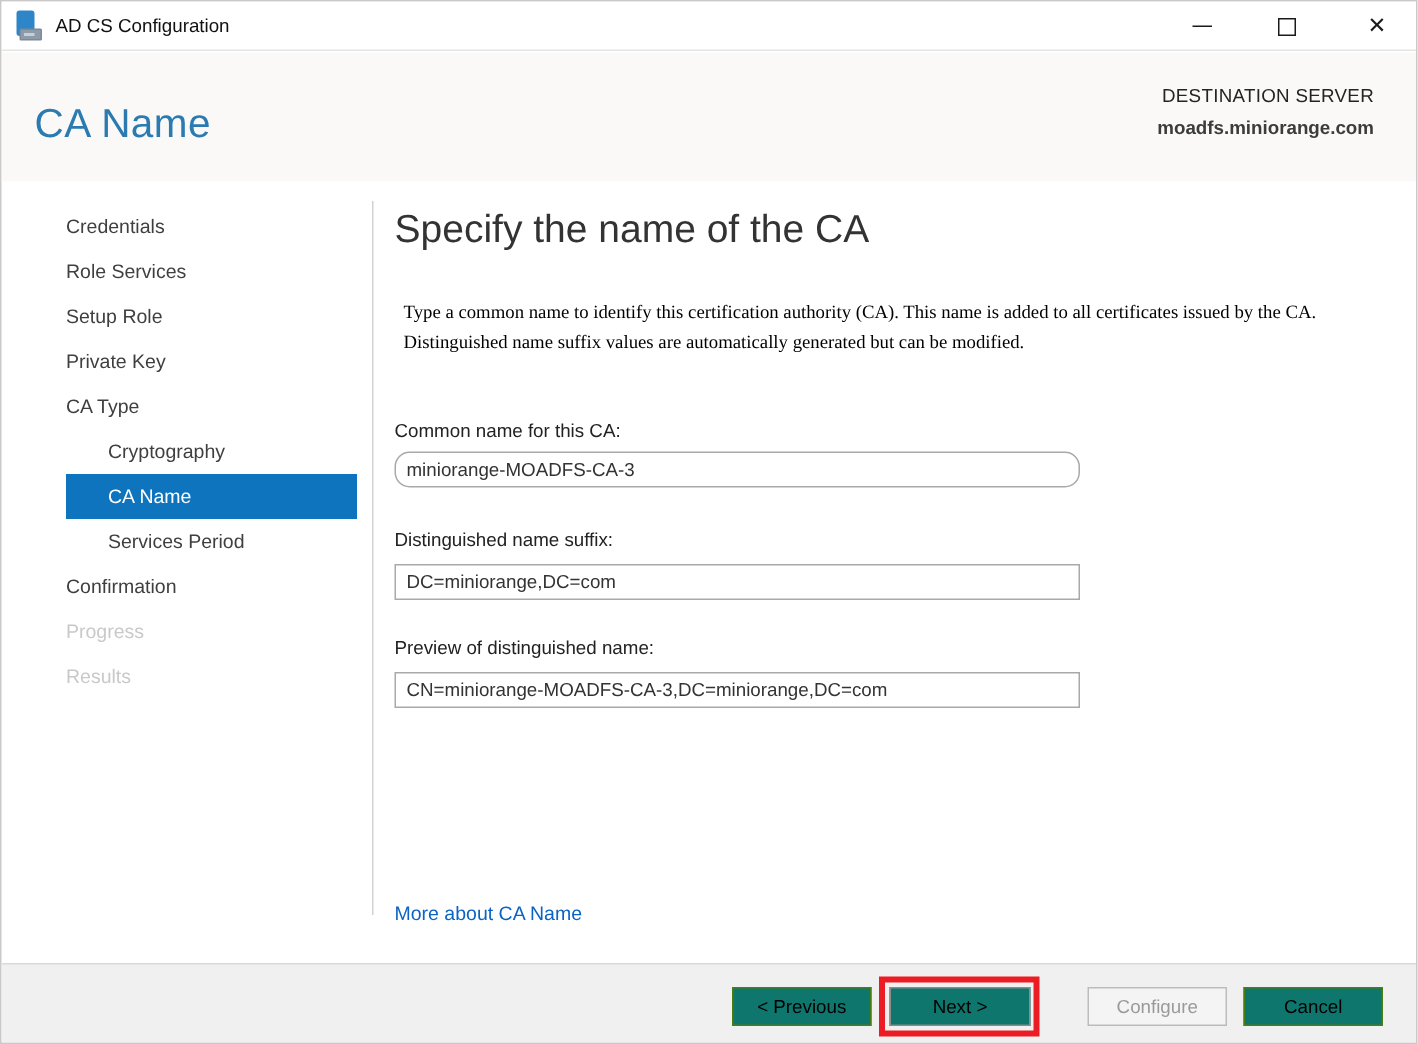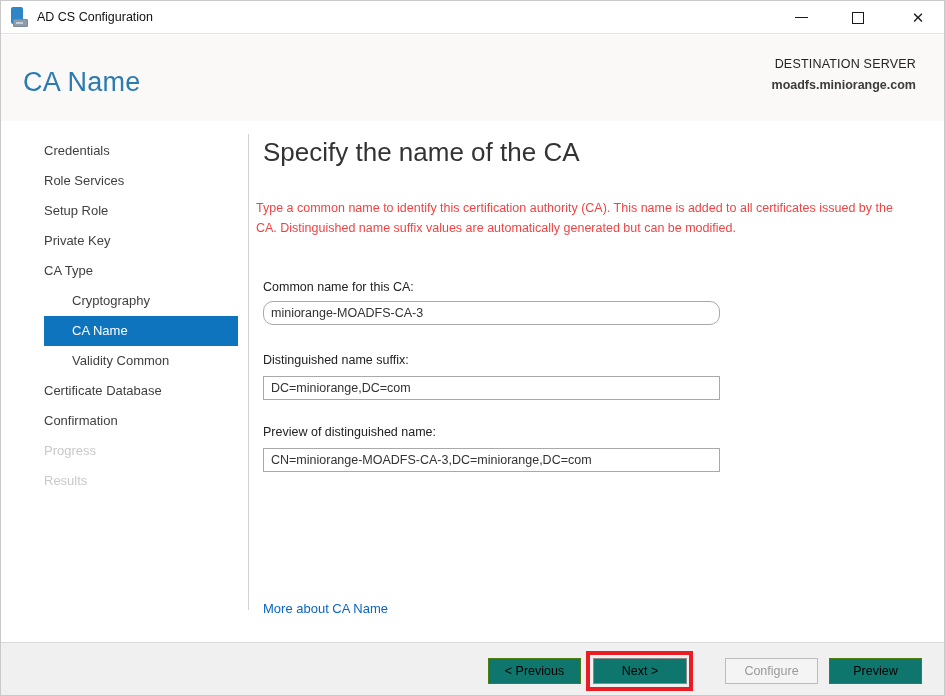--- a/index.html
+++ b/index.html
@@ -31,21 +31,21 @@
   .dest-server { margin-top:7px; font-size:12.5px; font-weight:700; color:#3c3c3c; }
   
   .sidebar { position:absolute; left:0; top:135px; width:247px; }
   .divider { position:absolute; left:247px; top:133px; width:1px; height:476px; background:#d2d2d2; }
   .nav-item { height:30px; line-height:30px; padding-left:43px; font-size:13px; color:#3f3f3f; cursor:default; white-space:nowrap; }
   .nav-item.indent { padding-left:71px; }
   .nav-item.disabled { color:#c9c9c9; }
   .nav-item.selected { margin-left:43px; width:194px; padding-left:28px; background:#0e74bd; color:#ffffff; }
   
   .main-heading { position:absolute; left:262px; top:136px; font-size:26px; font-weight:300; color:#333333; }
-  .description { position:absolute; left:255px; top:197px; width:655px; font-size:12.5px; line-height:20px; color:#ef4444; }
+  .description { position:absolute; left:268px; top:197px; width:655px; font-size:12.5px; line-height:20px; color:#000000;font-family:Liberation Serif, serif; }
   .field-label { position:absolute; left:262px; font-size:12.5px; color:#222; }
   .field-input { position:absolute; left:262px; width:457px; height:24px; border:1px solid #a9a9a9; background:#fff; font-family:"Liberation Sans", sans-serif; font-size:12.5px; color:#333; padding:0 7px; }
   .lbl-common  { top:279px; }  .inp-common  { top:300px;border-radius:10px; }
   .lbl-suffix  { top:352px; }  .inp-suffix  { top:375px; }
   .lbl-preview { top:424px; }  .inp-preview { top:447px; }
   .more-link { position:absolute; left:262px; top:600px; font-size:13px; color:#0b63c5; cursor:pointer; }
   
   .footer { position:absolute; left:0; right:0; bottom:0; height:53px; background:#f0f0f0; border-top:1px solid #d9d9d9; }
   .btn { position:absolute; top:15px; width:93px; height:26px; background:#0f766e; border:1px solid #4d7c0f; font-family:"Liberation Sans", sans-serif; font-size:12.5px; color:#000; text-align:center; line-height:24px; cursor:default; }
   .btn-previous { left:487px; }
@@ -85,22 +85,21 @@
   </div>
 
   <div class="sidebar">
     <div class="nav-item">Credentials</div>
     <div class="nav-item">Role Services</div>
     <div class="nav-item">Setup Role</div>
     <div class="nav-item">Private Key</div>
     <div class="nav-item">CA Type</div>
     <div class="nav-item indent">Cryptography</div>
     <div class="nav-item selected">CA Name</div>
-    <div class="nav-item indent">Validity Common</div>
-    <div class="nav-item">Certificate Database</div>
+    <div class="nav-item indent">Services Period</div>
     <div class="nav-item">Confirmation</div>
     <div class="nav-item disabled">Progress</div>
     <div class="nav-item disabled">Results</div>
   </div>
   <div class="divider"></div>
 
   <div class="main-heading">Specify the name of the CA</div>
   <div class="description">Type a common name to identify this certification authority (CA). This name is added to all certificates issued by the CA. Distinguished name suffix values are automatically generated but can be modified.</div>
 
   <div class="field-label lbl-common">Common name for this CA:</div>
@@ -112,16 +111,16 @@
   <div class="field-label lbl-preview">Preview of distinguished name:</div>
   <input class="field-input inp-preview" type="text" value="CN=miniorange-MOADFS-CA-3,DC=miniorange,DC=com" style="">
 
   <div class="more-link">More about CA Name</div>
 
   <div class="footer">
     <button class="btn btn-previous">&lt; Previous</button>
     <button class="btn btn-next">Next &gt;</button>
     <div class="next-annotation"></div>
     <button class="btn btn-configure" disabled="">Configure</button>
-    <button class="btn btn-cancel">Preview</button>
+    <button class="btn btn-cancel">Cancel</button>
   </div>
 
 </div>
 
 </body></html>

